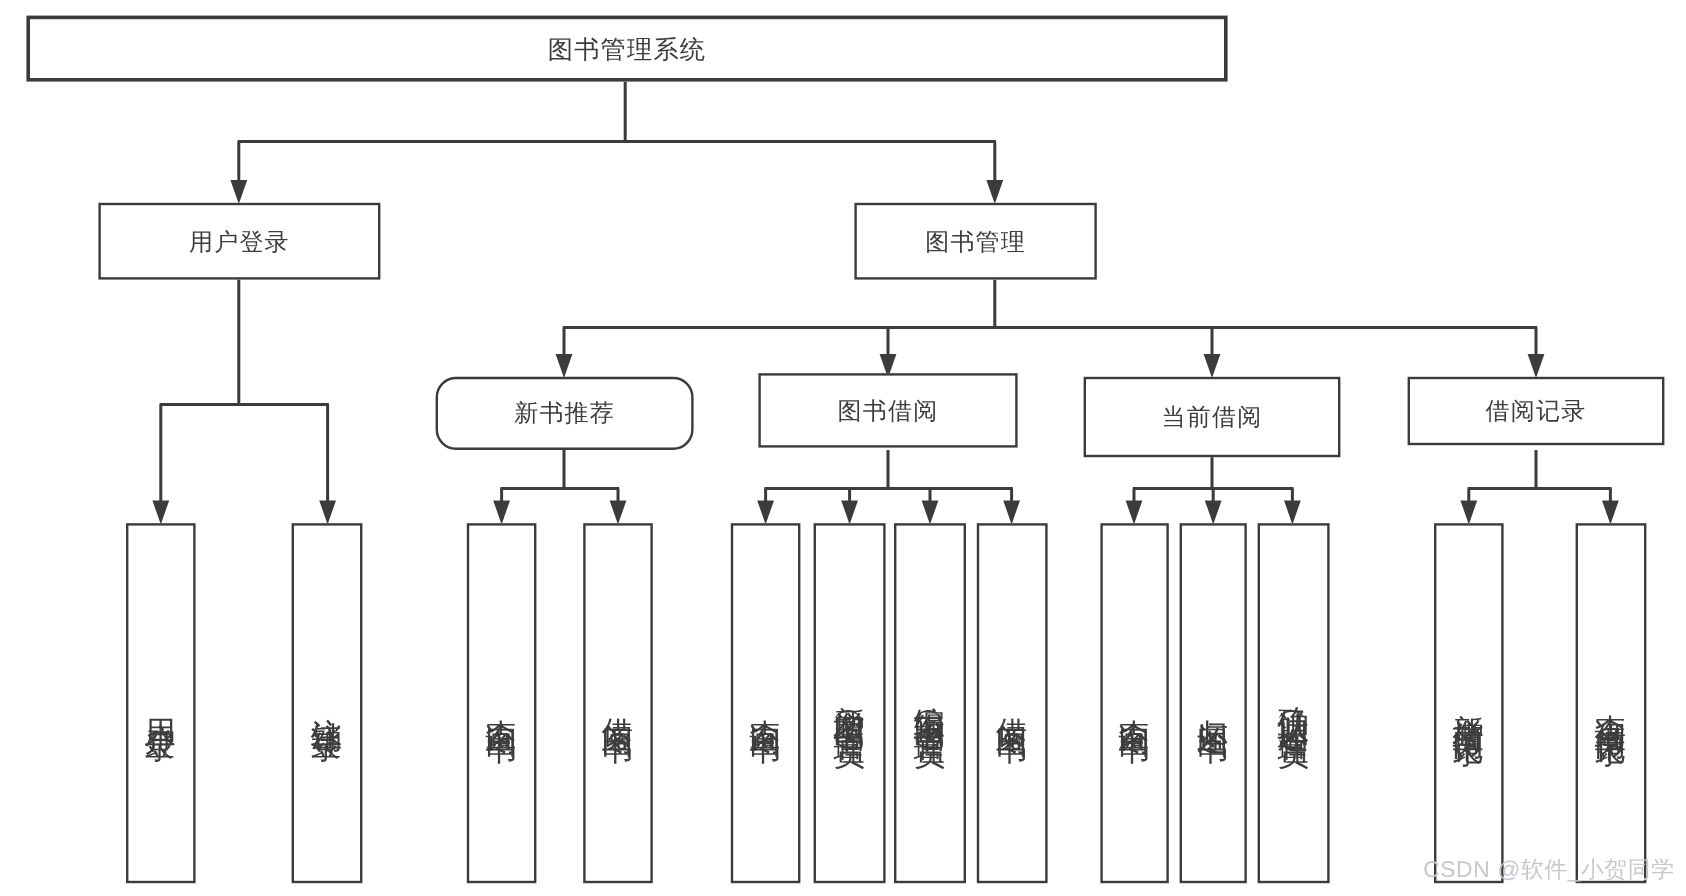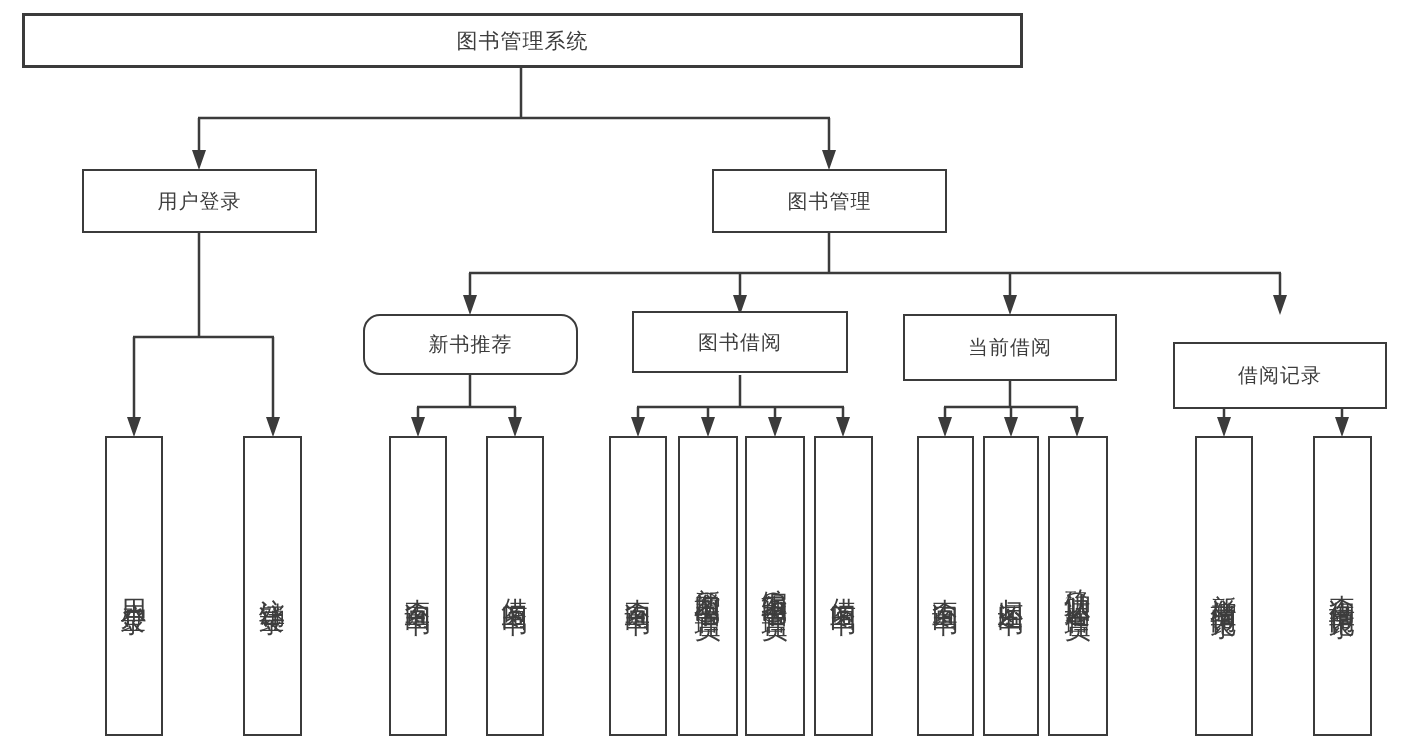--- a/index.html
+++ b/index.html
@@ -90,39 +90,40 @@
          M938 417 L952 417 L945 437 Z
          M1004 417 L1018 417 L1011 437 Z
          M1070 417 L1084 417 L1077 437 Z
          M1217 417 L1231 417 L1224 437 Z
          M1335 417 L1349 417 L1342 437 Z"></path>
   </svg>
 
   <div class="node h root" style="left:22px; top:13px; width:1001px; height:55px;">图书管理系统</div>
 
   <div class="node h" style="left:82px; top:169px; width:235px; height:64px;">用户登录</div>
-  <div class="node h" style="left:712px; top:169px; width:235px; height:64px;">图书管理</div>
+  <div class="node h" style="left:712px; top:169px; width:202px; height:64px;">图书管理</div>
 
   <div class="node h" style="left:363px; top:314px; width:215px; height:61px;border-radius:17px;">新书推荐</div>
   <div class="node h" style="left:632px; top:311px; width:216px; height:62px;font-family:Liberation Serif, serif;">图书借阅</div>
   <div class="node h" style="left:903px; top:314px; width:214px; height:67px;">当前借阅</div>
-  <div class="node h" style="left:1173px; top:314px; width:214px; height:67px;margin-top:28px;">借阅记录</div>
+  <div class="node h" style="left:1173px; top:314px; width:214px; height:57px;">借阅记录</div>
 
   <div class="node v" style="left:105px; top:436px; width:58px; height:300px;">用户登录</div>
   <div class="node v" style="left:243px; top:436px; width:59px; height:300px;">注销登录</div>
 
   <div class="node v" style="left:389px; top:436px; width:58px; height:300px;">查询图书</div>
   <div class="node v" style="left:486px; top:436px; width:58px; height:300px;">借阅图书</div>
 
   <div class="node v" style="left:609px; top:436px; width:58px; height:300px;">查询图书</div>
   <div class="node v" style="left:678px; top:436px; width:60px; height:300px;">新增图书（管理员）</div>
   <div class="node v" style="left:745px; top:436px; width:60px; height:300px;">编辑图书（管理员）</div>
   <div class="node v" style="left:814px; top:436px; width:59px; height:300px;">借阅图书</div>
 
   <div class="node v" style="left:917px; top:436px; width:57px; height:300px;">查询图书</div>
   <div class="node v" style="left:983px; top:436px; width:56px; height:300px;">归还图书</div>
   <div class="node v" style="left:1048px; top:436px; width:60px; height:300px;">确认归还（管理员）</div>
 
   <div class="node v" style="left:1195px; top:436px; width:58px; height:300px;">新增借阅记录</div>
   <div class="node v" style="left:1313px; top:436px; width:59px; height:300px;">查询借阅记录</div>
 
+  <div class="watermark">CSDN @软件_小贺同学</div>
 
 </div>
 
 </body></html>

